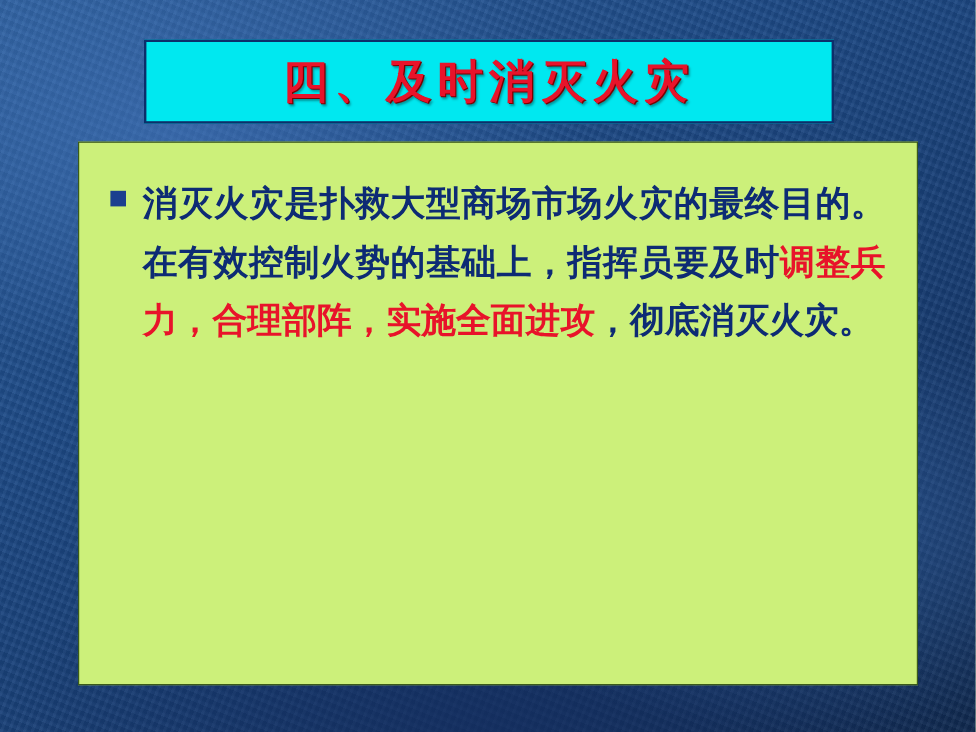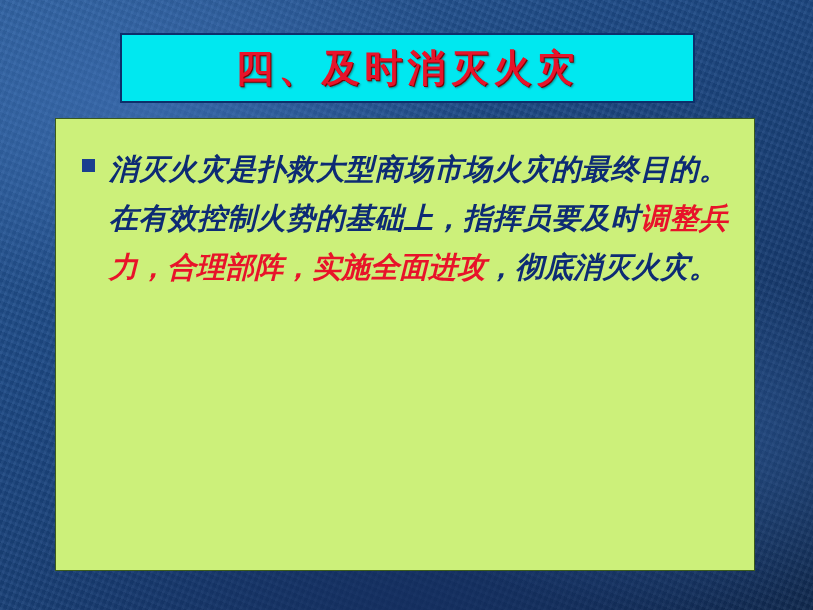--- a/index.html
+++ b/index.html
@@ -44,29 +44,28 @@
     font-size: 38px;
     letter-spacing: 5px;
     font-family: "DejaVu Sans", "Liberation Sans", sans-serif;
     text-shadow:
       1px 1px 0 #7a0000,
       2px 2px 2px rgba(0,0,0,0.35);
     white-space: nowrap;
   }
   .body-box {
     position: absolute;
-    left: 55px;
+    left: 65px;
     top: 118px;
     width: 700px;
     height: 453px;
     background: #ccf07a;
     border: 1px solid #3a5a1b;
     box-sizing: border-box;
     padding: 26px 26px 10px 26px;
-    font-style: italic;
   }
   .bullet-row {
     display: flex;
     align-items: flex-start;
     margin-bottom: 16px;
   }
   .bullet-marker {
     flex: 0 0 auto;
     width: 13px;
     height: 13px;

